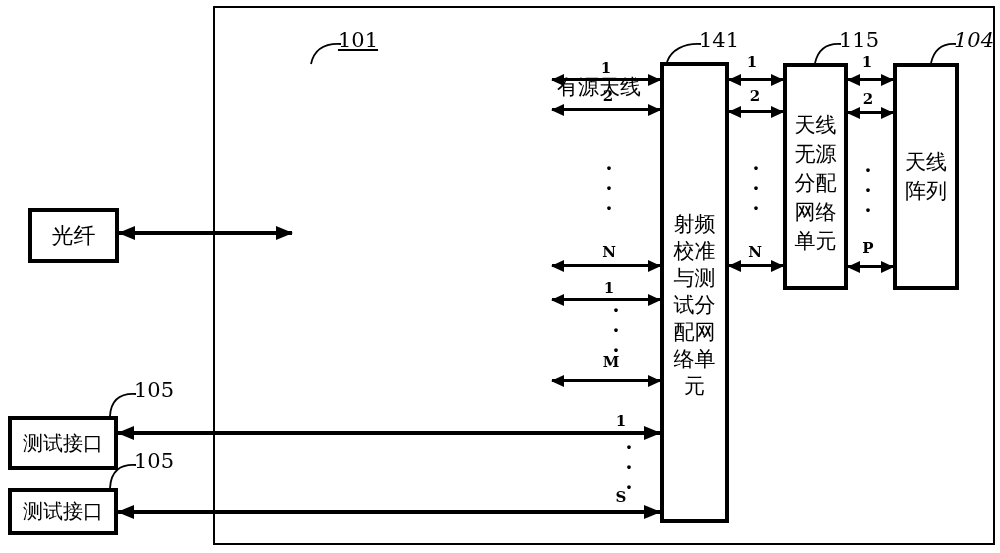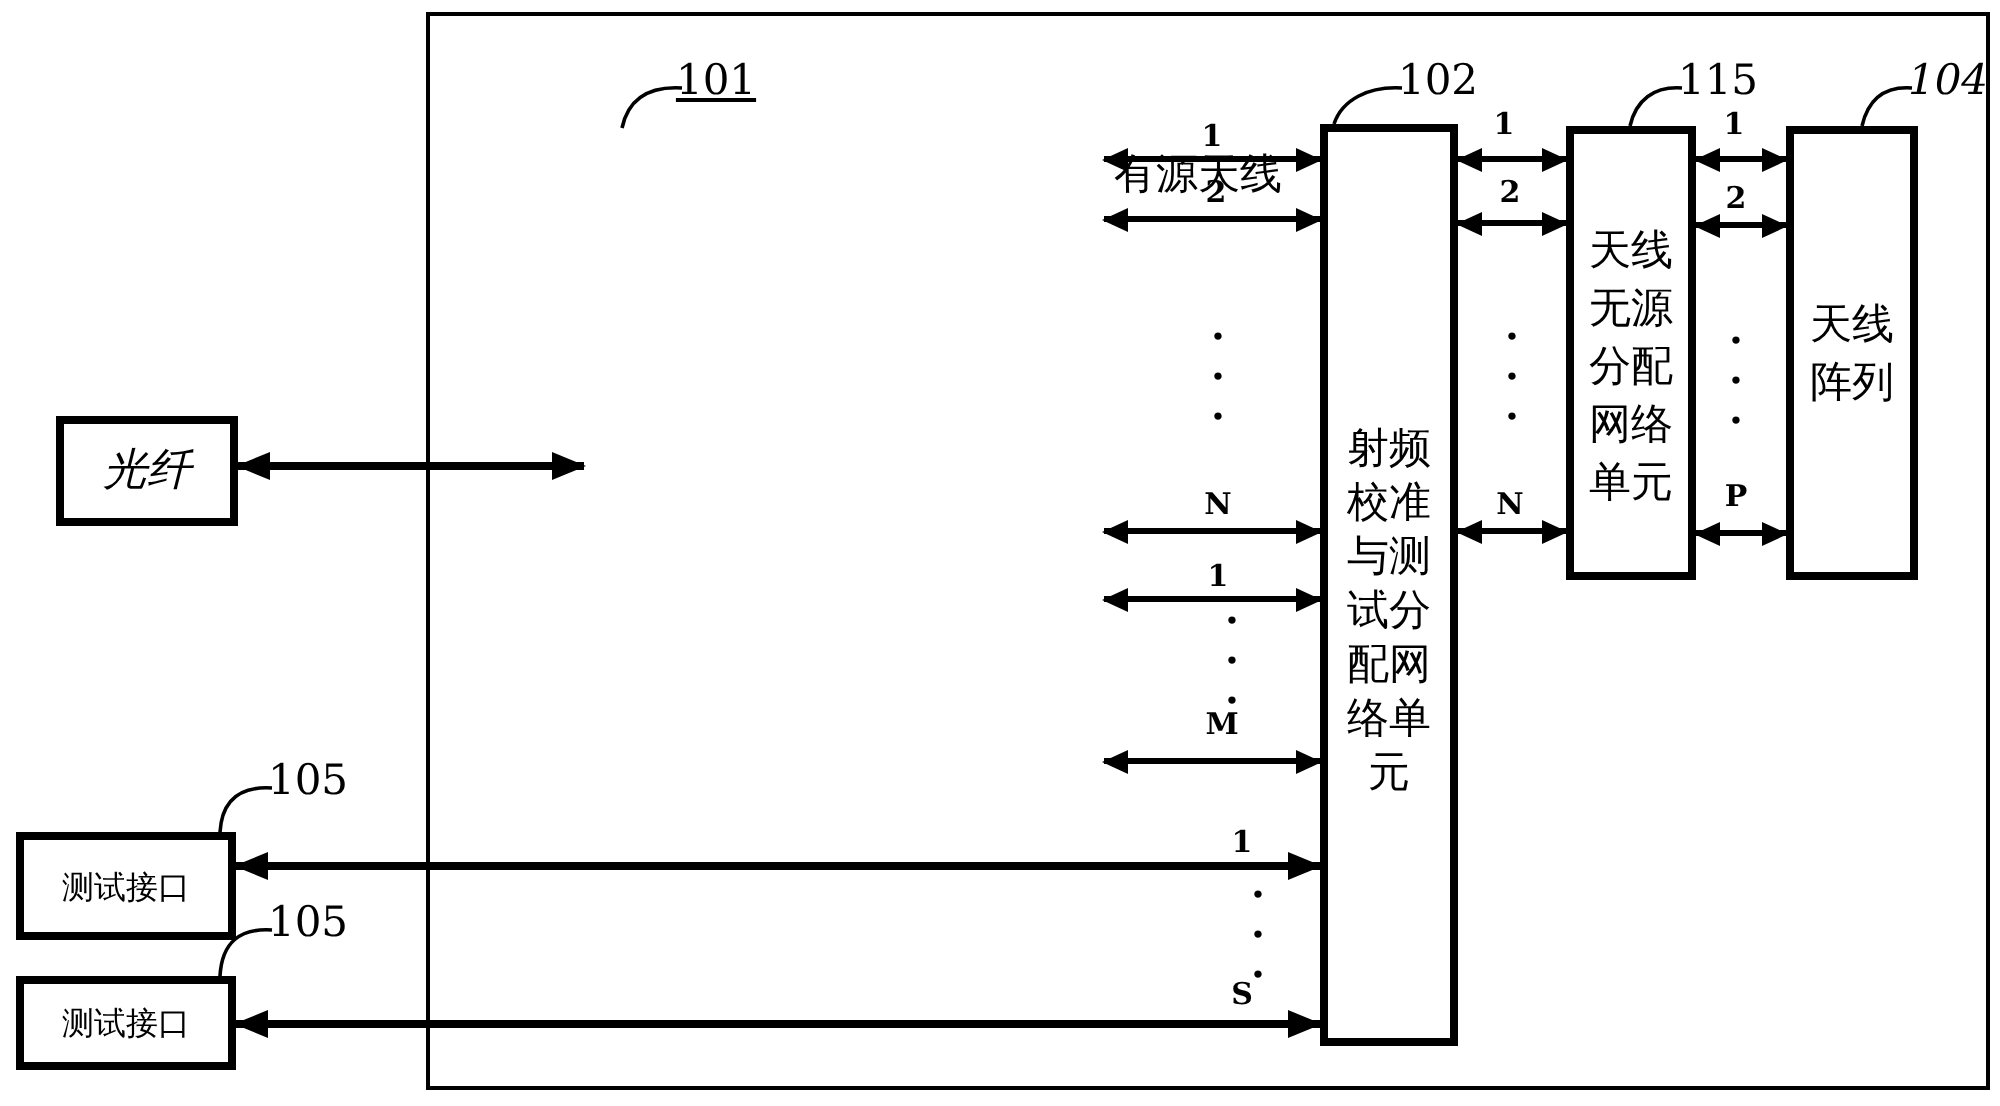--- a/index.html
+++ b/index.html
@@ -7,33 +7,33 @@
           font-family:"DejaVu Serif", serif;color:#000;}
 
   
   #outer{position:absolute;left:213px;top:6px;width:782px;height:539px;
          border:2px solid #000;box-sizing:border-box;}
 
   
   .box{position:absolute;border:4px solid #000;background:#fff;box-sizing:border-box;
        display:flex;align-items:center;justify-content:center;text-align:center;}
   .box-label{white-space:pre-line;font-size:21px;line-height:27px;}
-  #fiber{left:28px;top:208px;width:91px;height:55px;font-style:italic;}
+  #fiber{left:28px;top:208px;width:91px;height:55px;}
   #fiber .box-label{font-size:22px;}
   #b101{left:292px;top:64px;width:260px;height:342px;}
   #b101 .box-label{font-size:23px;letter-spacing:2px;}
   #b102{left:660px;top:62px;width:69px;height:461px;padding-top:25px;}
   #b102 .box-label{font-size:21px;line-height:27px;}
   #b103{left:783px;top:63px;width:65px;height:227px;padding-top:14px;}
   #b103 .box-label{font-size:21px;line-height:29px;}
   #b104{left:893px;top:63px;width:66px;height:227px;}
   #b104 .box-label{font-size:21px;line-height:29px;}
   #t105a{left:8px;top:416px;width:110px;height:54px;}
   #t105b{left:8px;top:488px;width:110px;height:47px;}
-  #t105a .box-label,#t105b .box-label{font-size:16px;}
+  #t105a .box-label,#t105b .box-label{font-size:20px;}
 
   
   .arrow{position:absolute;background:#000;}
   .ar3{height:3px;}
   .ar4{height:4px;}
   .arrow::before,.arrow::after{content:"";position:absolute;width:0;height:0;top:50%;
        transform:translateY(-50%);border-style:solid;}
   .ar3::before{left:-1px;border-width:6px 13px 6px 0;border-color:transparent #000 transparent transparent;}
   .ar3::after{right:-1px;border-width:6px 0 6px 13px;border-color:transparent transparent transparent #000;}
   .ar4::before{left:-1px;border-width:7px 17px 7px 0;border-color:transparent #000 transparent transparent;}
@@ -161,21 +161,21 @@
 ·
 ·</div>
   <div class="dots" id="dots-d">·
 ·
 ·</div>
   <div class="dots" id="dots-t">·
 ·
 ·</div>
 
   <span class="ref" id="r101">101</span>
-  <span class="ref" id="r102">102</span>
+  <span class="ref" id="r102">141</span>
   <span class="ref" id="r103">115</span>
   <span class="ref" id="r104">104</span>
   <span class="ref" id="r105a">105</span>
   <span class="ref" id="r105b">105</span>
 
   <span id="active-antenna">有源天线</span>
 
   <svg id="leaders">
     <path d="M 341 44 C 324 43 314 50 311 64"></path>
     <path d="M 701 44 C 684 43 671 50 667 62"></path>

